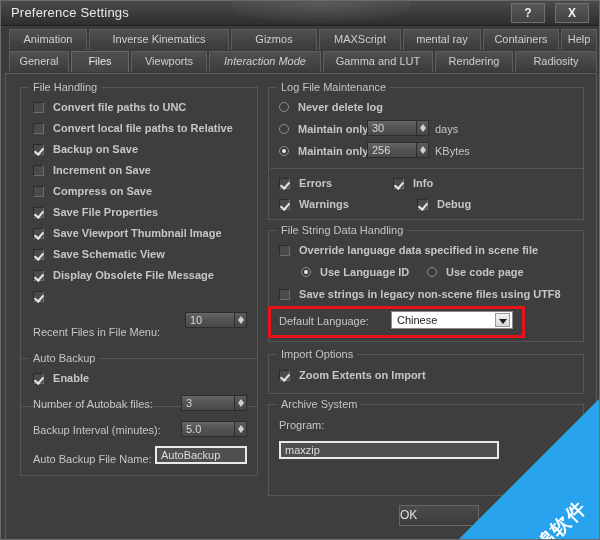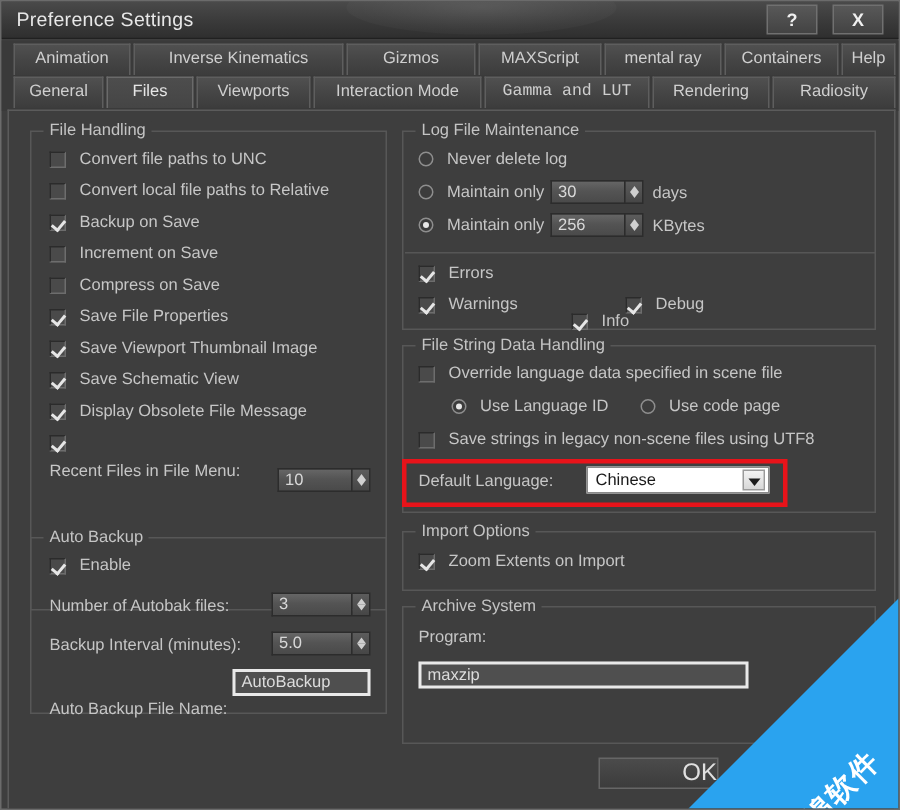--- a/index.html
+++ b/index.html
@@ -123,20 +123,21 @@
     width:4px;height:7px;
     border:solid #e6e6e6;
     border-width:0 2px 2px 0;
     transform:rotate(40deg);
   }
   .cb-label{
     display:inline-block;vertical-align:middle;
     margin-left:6px;
     color:#c6c6c6;
     font-size:11px;
+    font-weight:bold;
   }
 
   
   .rb{
     display:inline-block;vertical-align:middle;
     width:10px;height:10px;border-radius:50%;
     background:#3c3c3c;
     border:1px solid #8e8e8e;
     box-sizing:border-box;
     position:relative;
@@ -244,22 +245,22 @@
     border-top:none;
     box-sizing:border-box;
   }
   .okbtn{
     position:absolute;left:398px;top:504px;
     width:80px;height:21px;
     background:linear-gradient(to bottom,#4b4b4b,#3c3c3c);
     border:1px solid #666666;
     box-sizing:border-box;
     color:#e0e0e0;
-    font-size:16px;
-    text-align:right;
+    font-size:12px;
+    text-align:left;
     line-height:19px;
     cursor:pointer;
   }
 
   
   .wm{
     position:absolute;right:0;bottom:0;
     width:180px;height:180px;
     overflow:hidden;
     pointer-events:none;
@@ -307,22 +308,22 @@
       <div class="tab" style="left:230px;width:86px;">Gizmos</div>
       <div class="tab" style="left:318px;width:82px;">MAXScript</div>
       <div class="tab" style="left:402px;width:78px;">mental ray</div>
       <div class="tab" style="left:482px;width:76px;">Containers</div>
       <div class="tab" style="left:560px;width:36px;">Help</div>
     </div>
     <div class="tabrow r2">
       <div class="tab" style="left:8px;width:60px;">General</div>
       <div class="tab active" style="left:70px;width:58px;">Files</div>
       <div class="tab" style="left:130px;width:76px;">Viewports</div>
-      <div class="tab" style="left:208px;width:112px;">Interaction Mode</div>
-      <div class="tab" style="left:322px;width:110px;font-family:Liberation Mono, monospace;">Gamma and LUT</div>
+      <div class="tab" style="left:208px;width:112px;font-style:italic;">Interaction Mode</div>
+      <div class="tab" style="left:322px;width:110px;">Gamma and LUT</div>
       <div class="tab" style="left:434px;width:78px;">Rendering</div>
       <div class="tab" style="left:514px;width:82px;">Radiosity</div>
     </div>
   </div>
 
   <div class="page">
 
     <div class="group" style="left:14px;top:13px;width:238px;height:320px;">
       <div class="legend">File Handling</div>
 
@@ -359,21 +360,21 @@
         <span class="cb-label">Save Schematic View</span>
       </div>
       <div class="row" style="left:12px;top:180px;">
         <span class="cb checked"></span>
         <span class="cb-label">Display Obsolete File Message</span>
       </div>
       <div class="row" style="left:12px;top:201px;">
         <span class="cb checked"></span>
       </div>
 
-      <div class="lbl" style="left:12px;top:220px;text-align:right;">Recent Files in File Menu:</div>
+      <div class="lbl" style="left:12px;top:238px;text-align:right;">Recent Files in File Menu:</div>
       <div class="spin" style="left:164px;top:224px;width:62px;">
         <div class="fld">10</div>
         <div class="btns">
           <span class="up"></span>
           <span class="dn"></span>
         </div>
       </div>
     </div>
 
     <div class="group" style="left:14px;top:284px;width:238px;height:118px;">
@@ -395,21 +396,21 @@
 
       <div class="lbl" style="left:12px;top:65px;">Backup Interval (minutes):</div>
       <div class="spin" style="left:160px;top:62px;width:66px;">
         <div class="fld">5.0</div>
         <div class="btns">
           <span class="up"></span>
           <span class="dn"></span>
         </div>
       </div>
 
-      <div class="lbl" style="left:12px;top:108px;">Auto Backup File Name:</div>
+      <div class="lbl" style="left:12px;top:94px;">Auto Backup File Name:</div>
       <div class="txt" style="left:134px;top:87px;width:92px;">AutoBackup</div>
     </div>
 
     <div class="group" style="left:262px;top:13px;width:316px;height:133px;">
       <div class="legend">Log File Maintenance</div>
 
       <div class="row" style="left:10px;top:12px;">
         <span class="rb"></span>
         <span class="cb-label">Never delete log</span>
       </div>
@@ -439,21 +440,21 @@
         </div>
       </div>
       <div class="lbl" style="left:166px;top:57px;">KBytes</div>
 
       <div class="sep" style="left:1px;top:80px;width:314px;"></div>
 
       <div class="row" style="left:10px;top:88px;">
         <span class="cb checked"></span>
         <span class="cb-label">Errors</span>
       </div>
-      <div class="row" style="left:112px;top:88px;margin-top:32px;">
+      <div class="row" style="left:124px;top:88px;">
         <span class="cb checked"></span>
         <span class="cb-label">Info</span>
       </div>
       <div class="row" style="left:10px;top:109px;">
         <span class="cb checked"></span>
         <span class="cb-label">Warnings</span>
       </div>
       <div class="row" style="left:124px;top:109px;margin-left:24px;">
         <span class="cb checked"></span>
         <span class="cb-label">Debug</span>

